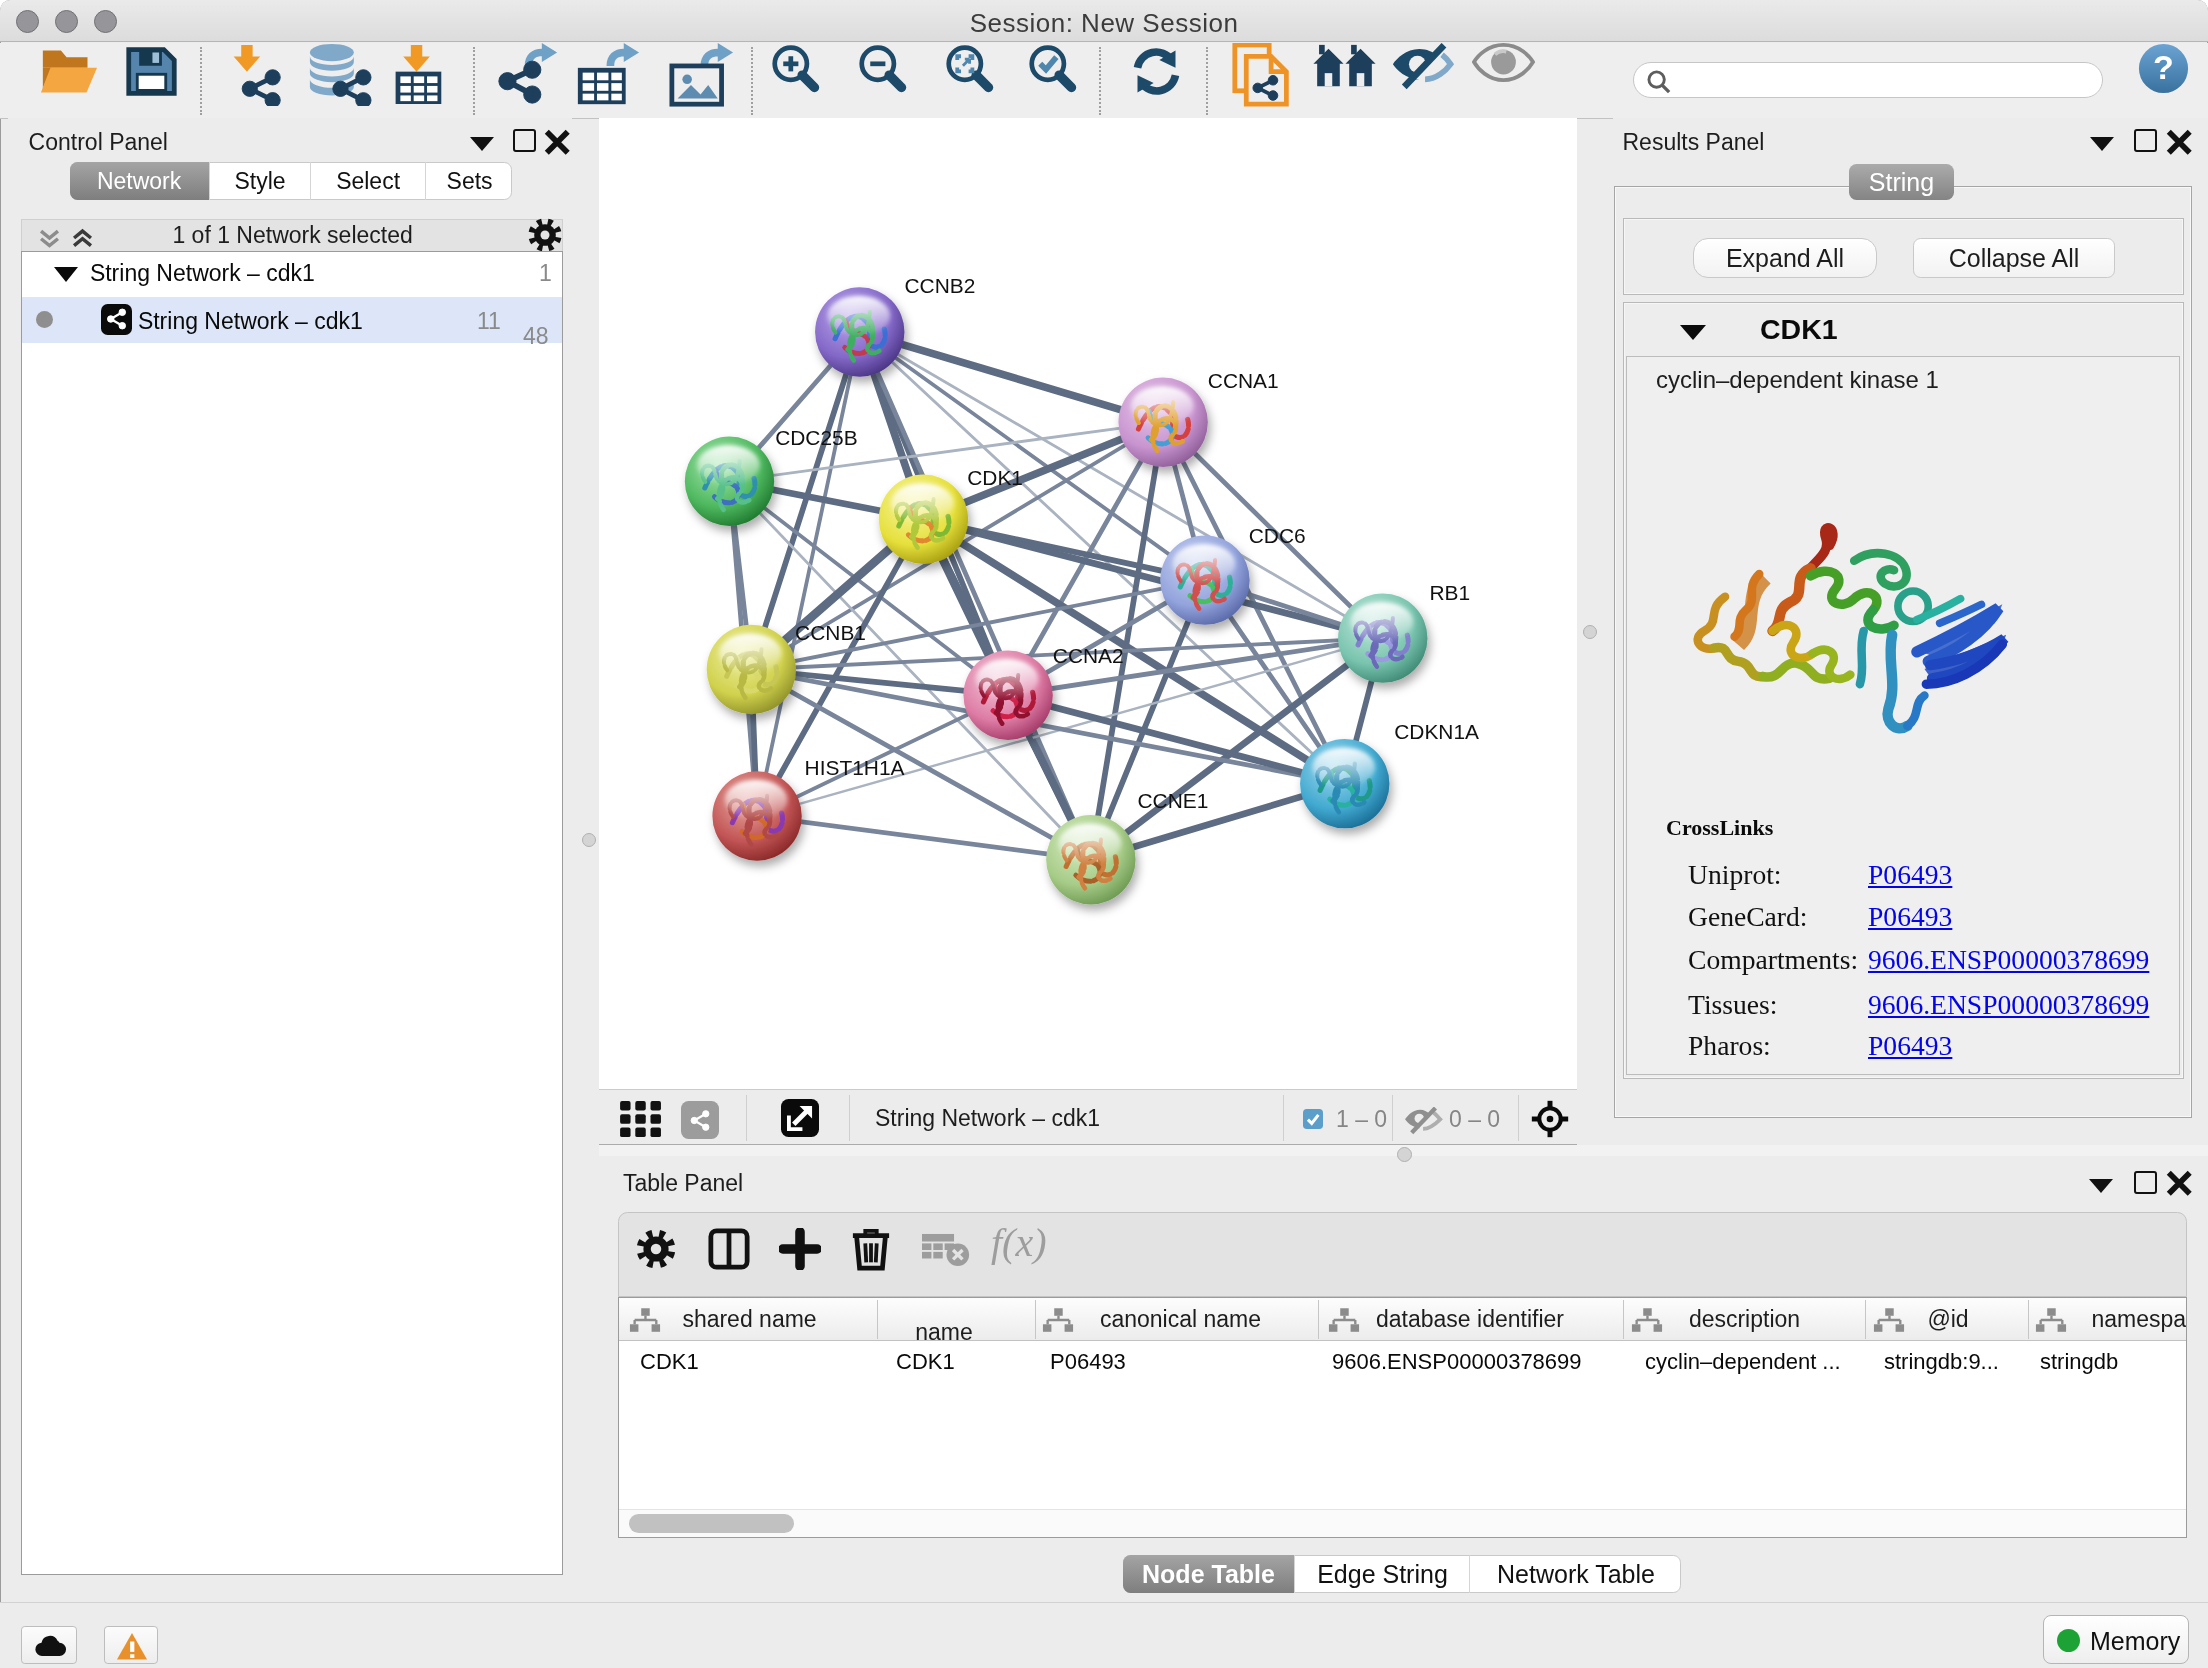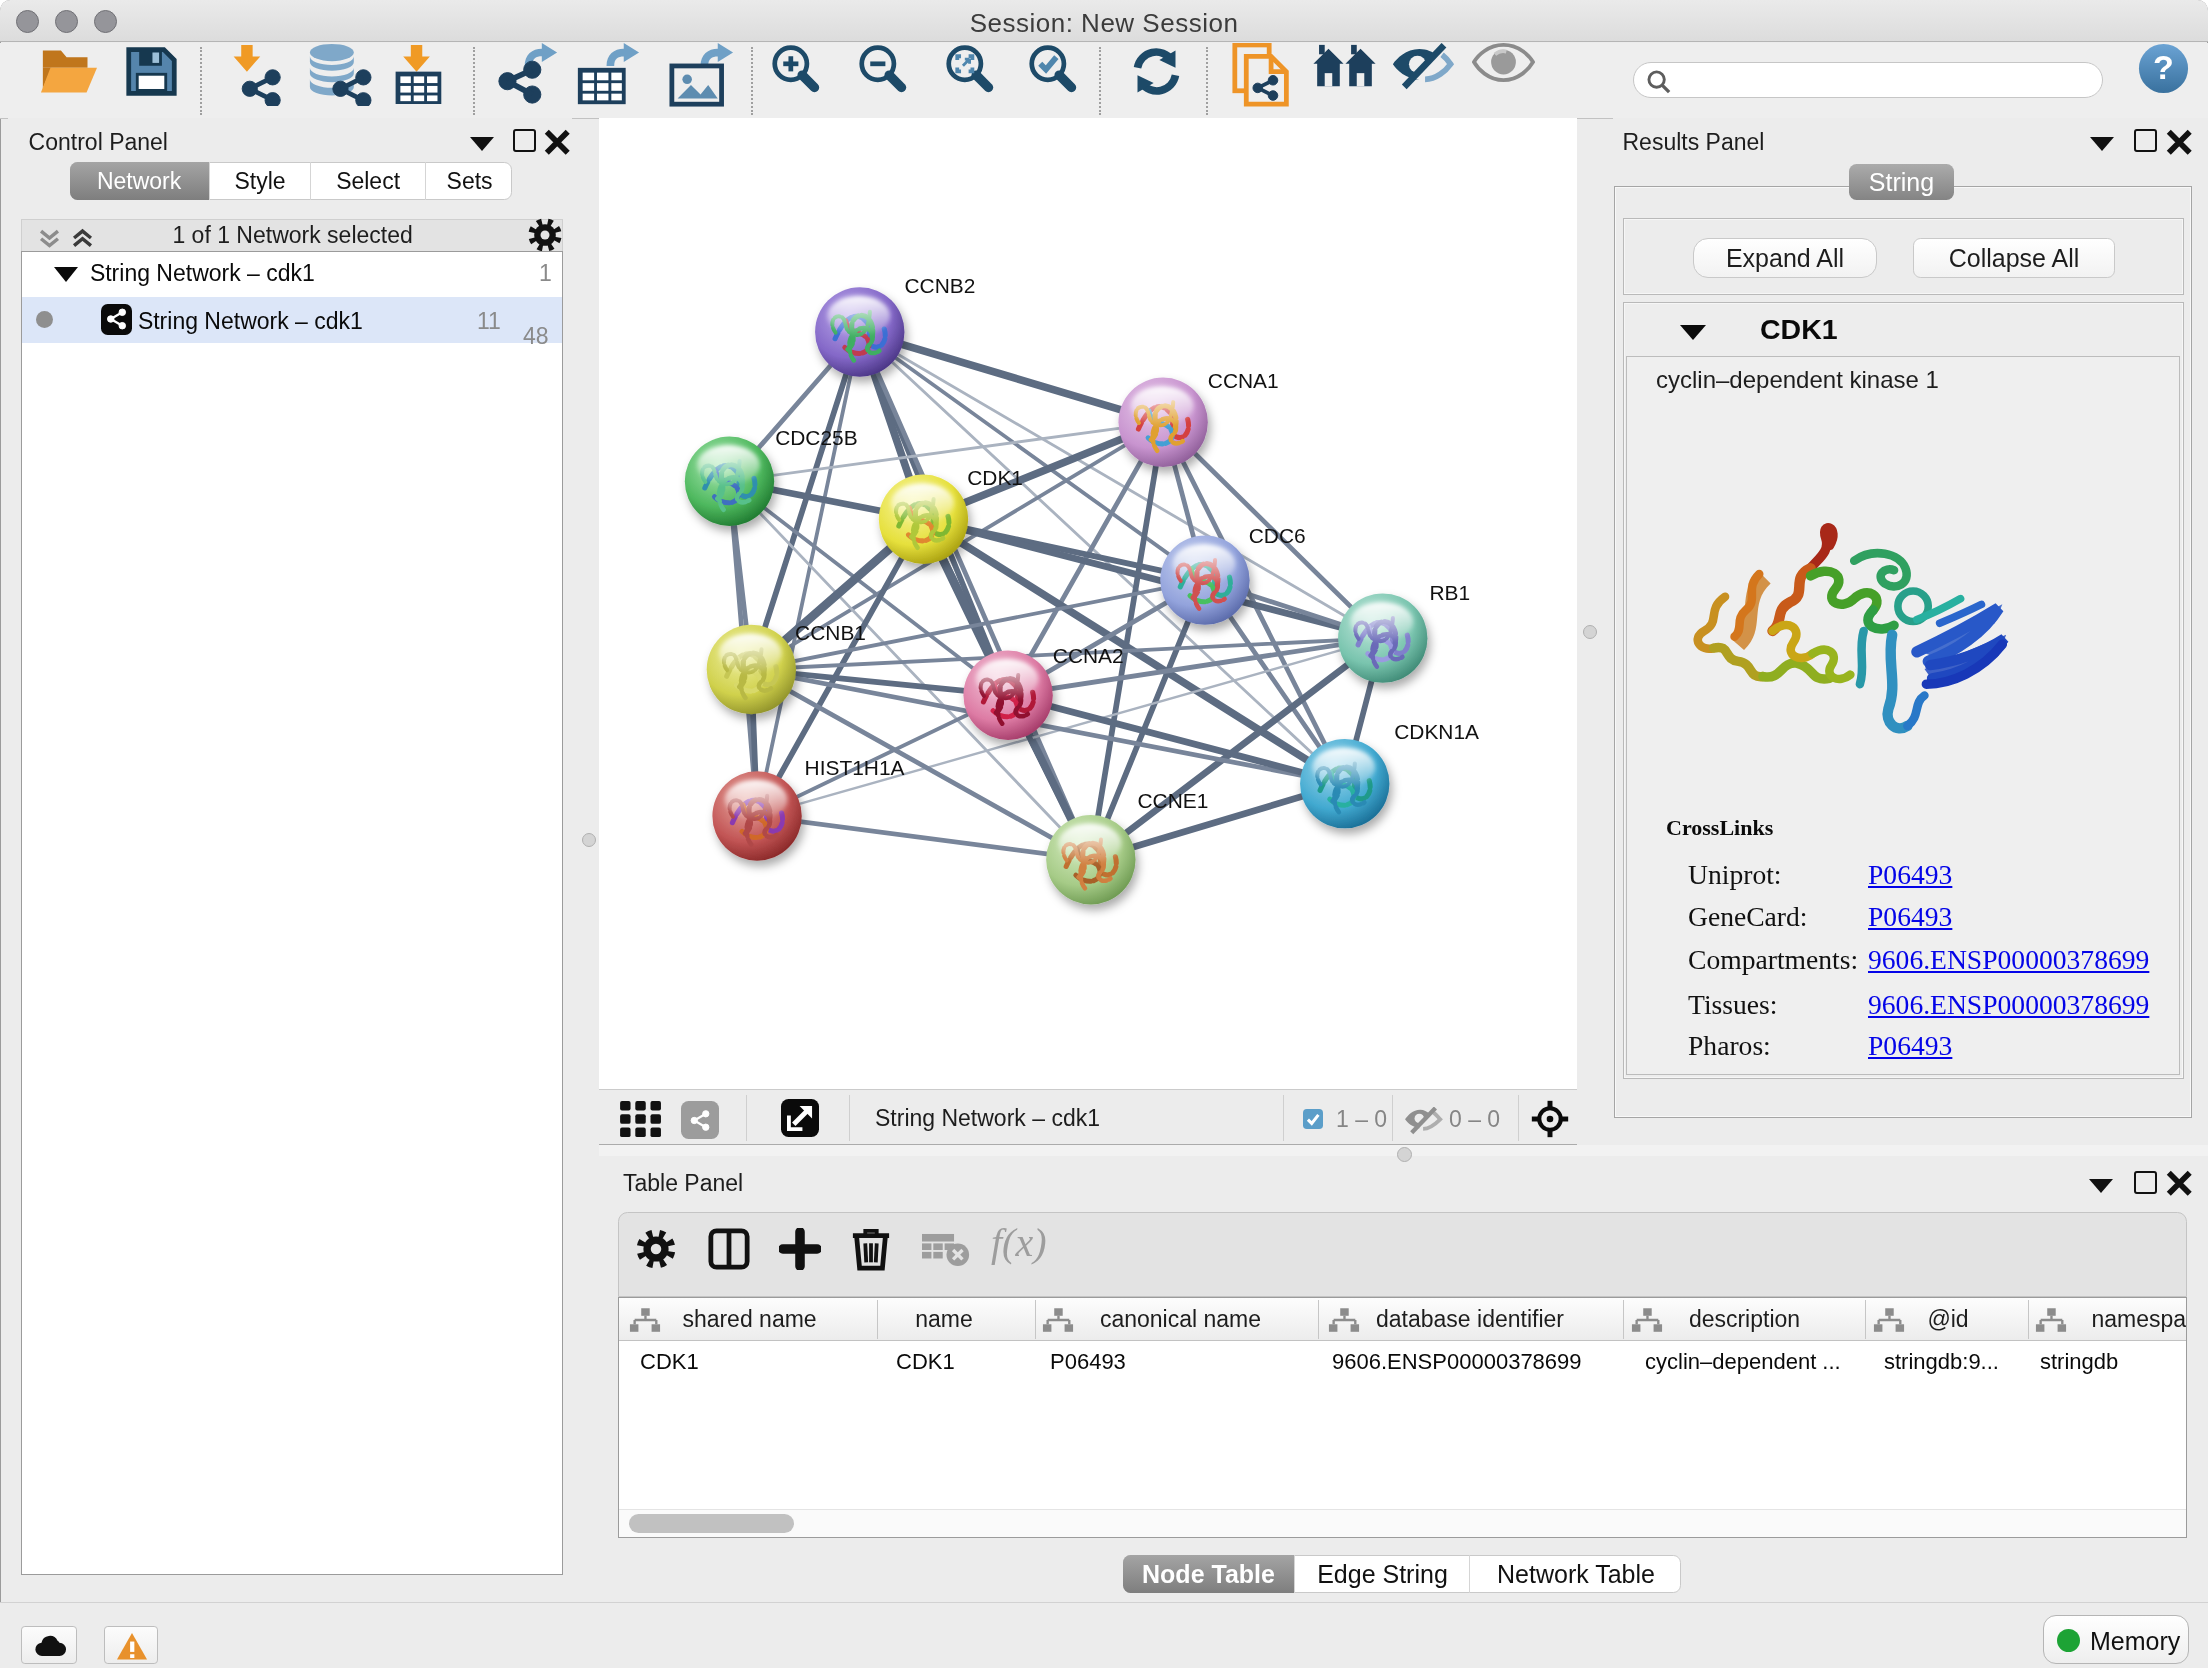--- a/index.html
+++ b/index.html
@@ -729,21 +729,21 @@
 
     <div class="abs" style="left:19px;top:141px;width:1569px;height:241px;background:#ffffff;border:1px solid #9b9b9b;box-sizing:border-box;overflow:hidden;">
       <div class="abs" style="left:0;top:0;width:1567px;height:43px;background:linear-gradient(#fdfdfd,#ececec);border-bottom:1px solid #c2c2c2;box-sizing:border-box;"></div>
       <div class="abs" style="left:258px;top:1.9px;width:1px;height:39px;background:#c6c6c6;"></div>
       <div class="abs" style="left:416px;top:1.9px;width:1px;height:39px;background:#c6c6c6;"></div>
       <div class="abs" style="left:699px;top:1.9px;width:1px;height:39px;background:#c6c6c6;"></div>
       <div class="abs" style="left:1004px;top:1.9px;width:1px;height:39px;background:#c6c6c6;"></div>
       <div class="abs" style="left:1246px;top:1.9px;width:1px;height:39px;background:#c6c6c6;"></div>
       <div class="abs" style="left:1409px;top:1.9px;width:1px;height:39px;background:#c6c6c6;"></div>
       <div class="hcell" style="left:21px;width:219px;">shared name</div>
-      <div class="hcell" style="left:246px;width:158px;">name</div>
+      <div class="hcell" style="left:246px;width:158px;margin-top:13px;">name</div>
       <div class="hcell" style="left:438px;width:247px;">canonical name</div>
       <div class="hcell" style="left:718px;width:266px;">database identifier</div>
       <div class="hcell" style="left:1023px;width:205px;">description</div>
       <div class="hcell" style="left:1266px;width:126px;">@id</div>
       <div class="hcell" style="left:1456px;width:152px;">namespace</div>
       <svg class="brico" style="left:9.5px;" viewBox="0 0 34 26">
           <rect x="13" y="0" width="9" height="8" fill="#8c8c8c"></rect>
           <path d="M17.5 8 L17.5 12.5 M6 12.5 L29 12.5 M6 12.5 L6 17 M29 12.5 L29 17" stroke="#8c8c8c" stroke-width="2.5" fill="none"></path>
           <rect x="1" y="17" width="9" height="8" fill="#8c8c8c"></rect>
           <rect x="24" y="17" width="9" height="8" fill="#8c8c8c"></rect>
@@ -801,19 +801,19 @@
         <path d="M10 22 a7 7 0 0 1 -1 -14 a9 9 0 0 1 17 -2 a6 6 0 0 1 2 2 a6 6 0 0 1 0 14 Z" fill="#111"></path>
       </svg>
     </div>
     <div class="abs" style="left:104px;top:23px;width:54px;height:38px;background:linear-gradient(#fcfcfc,#ededed);border:1px solid #bdbdbd;border-radius:3.8px;box-sizing:border-box;">
       <svg style="position:absolute;left:10.5px;top:4.8px" width="32" height="28.5" viewBox="0 0 34 30">
         <path d="M17 1 L33 29 L1 29 Z" fill="#e8912c"></path>
         <rect x="15" y="10" width="4.5" height="11" fill="#fff"></rect>
         <rect x="15" y="23.5" width="4.5" height="4" fill="#fff"></rect>
       </svg>
     </div>
-    <div class="abs" style="left:2043px;top:12.4px;width:146px;height:49px;background:linear-gradient(#ffffff,#eeeeee);border:1px solid #b5b5b5;border-radius:13px;box-sizing:border-box;padding-left:45px;">
+    <div class="abs" style="left:2043px;top:12.4px;width:146px;height:49px;background:linear-gradient(#ffffff,#eeeeee);border:1px solid #b5b5b5;border-radius:8px;box-sizing:border-box;padding-left:45px;">
       <div style="position:absolute;left:13.3px;top:12.4px;width:23px;height:23px;border-radius:50%;background:#1da335;"></div>
       <div style="position:absolute;left:46px;top:10.5px;font-size:25px;color:#111;">Memory</div>
     </div>
   </div>
 </div>
 
 
 </body></html>

